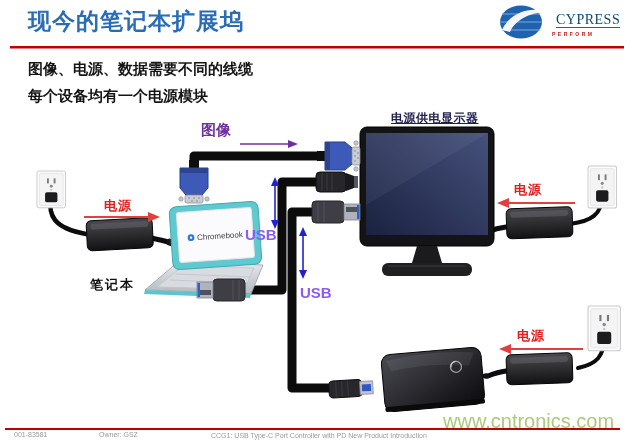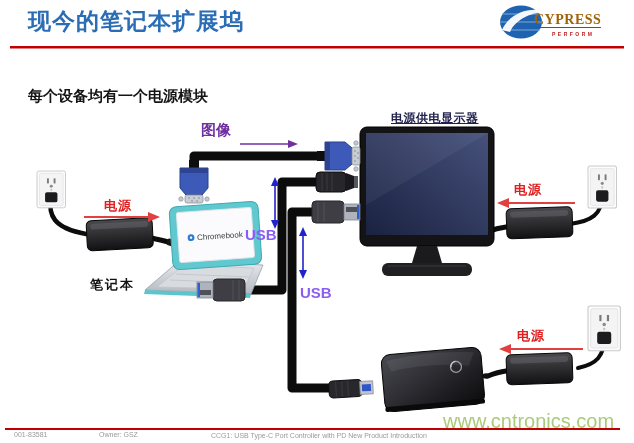--- a/index.html
+++ b/index.html
@@ -6,22 +6,22 @@
   html,body { width:634px; height:443px; }
   body { font-family:"Liberation Sans", sans-serif; background:#ffffff; }
   .page { position:relative; width:634px; height:443px; background:#ffffff; overflow:hidden; }
   .abs { position:absolute; white-space:nowrap; }
   svg.diagram { position:absolute; left:0; top:0; width:634px; height:443px; }
 
   .slide-title { left:28px; top:6px; font-size:23px; font-weight:bold; color:#2A6DB5; letter-spacing:1px; }
   .intro-line1 { left:28px; top:60px; font-size:15px; font-weight:bold; color:#151515; }
   .intro-line2 { left:28px; top:87px; font-size:15px; font-weight:bold; color:#151515; }
 
-  .cypress-brand { left:534px; top:12px; font-family:"Liberation Serif", serif; font-size:14px; font-weight:bold;
-                   color:#a16207; border-bottom:1.5px solid #1C5FAC; letter-spacing:0.5px; line-height:1.1; }
+  .cypress-brand { left:556px; top:12px; font-family:"Liberation Serif", serif; font-size:14px; font-weight:normal;
+                   color:#0c4a6e; border-bottom:1.5px solid #1C5FAC; letter-spacing:0.5px; line-height:1.1; }
   .cypress-tagline { left:552px; top:31px; font-size:5px; color:#C02020; letter-spacing:2.5px; font-weight:bold; }
 
   .lbl-video { left:201px; top:121px; font-size:15px; font-weight:bold; color:#7030A0; }
   .lbl-power { font-size:13px; font-weight:bold; color:#E02020; letter-spacing:1px; }
   .lbl-power-laptop { left:104px; top:197px; }
   .lbl-power-monitor { left:514px; top:181px; }
   .lbl-power-drive { left:517px; top:327px; }
   .lbl-usb { font-size:15px; font-weight:bold; color:#8b5cf6; }
   .lbl-usb-top { left:245px; top:226px; }
   .lbl-usb-bottom { left:300px; top:284px; }
@@ -218,20 +218,21 @@
       <line x1="303" y1="234" x2="303" y2="272" stroke="#2222CC" stroke-width="1.6"></line>
       <polygon points="303,227 299,236 307,236" fill="#2222CC"></polygon>
       <polygon points="303,279 299,270 307,270" fill="#2222CC"></polygon>
     </g>
   </svg>
 
   <div class="abs slide-title">现今的笔记本扩展坞</div>
   <div class="abs cypress-brand">CYPRESS</div>
   <div class="abs cypress-tagline">PERFORM</div>
 
+  <div class="abs intro-line1">图像、电源、数据需要不同的线缆</div>
   <div class="abs intro-line2">每个设备均有一个电源模块</div>
 
   <div class="abs lbl-video">图像</div>
   <div class="abs lbl-power lbl-power-laptop">电源</div>
   <div class="abs lbl-power lbl-power-monitor">电源</div>
   <div class="abs lbl-power lbl-power-drive">电源</div>
   <div class="abs lbl-usb lbl-usb-top">USB</div>
   <div class="abs lbl-usb lbl-usb-bottom">USB</div>
 
   <div class="abs lbl-laptop">笔记本</div>

